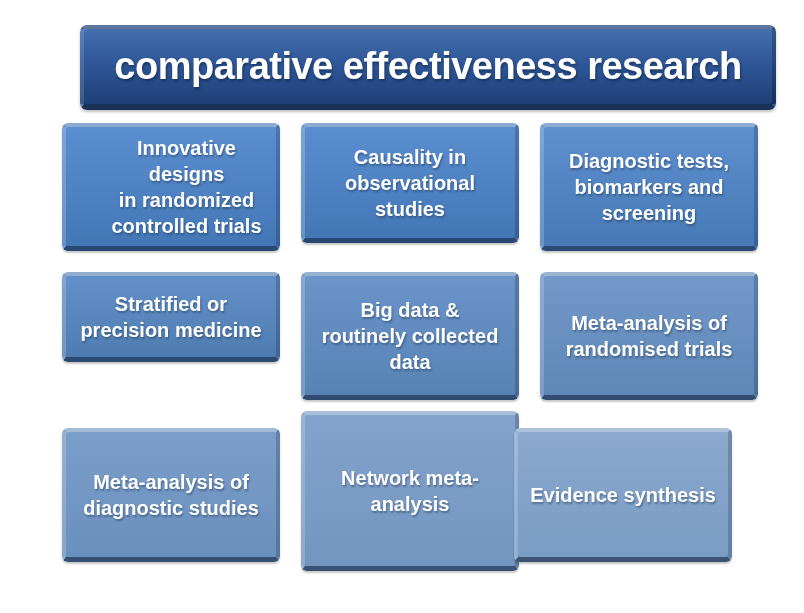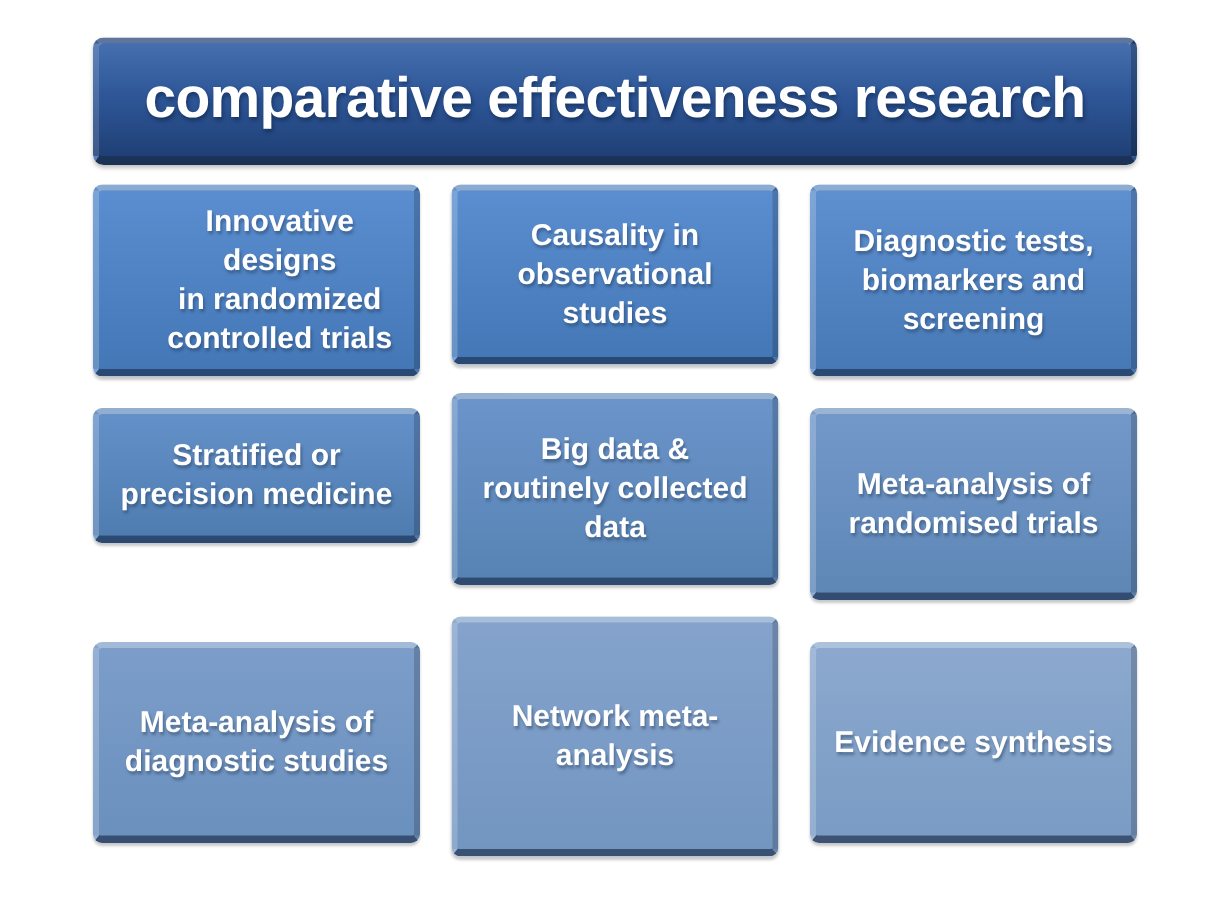--- a/index.html
+++ b/index.html
@@ -8,21 +8,21 @@
     background: #ffffff;
     font-family: "Liberation Sans", sans-serif;
     position: relative;
     overflow: hidden;
   }
   .slide { position: absolute; inset: 0; }
 
   
   .banner {
     position: absolute;
-    left: 62px; top: 25px;
+    left: 80px; top: 25px;
     width: 696px; height: 85px;
     box-sizing: border-box;
     border-radius: 7px;
     background: linear-gradient(180deg, var(--ft, #456fae) 0%, var(--fm, #2e5697) 48%, var(--fb, #20427a) 100%);
     border-top: 4px solid rgba(255,255,255,0.28);
     border-left: 4px solid rgba(255,255,255,0.14);
     border-right: 4px solid rgba(0,0,0,0.22);
     border-bottom: 6px solid rgba(10,26,50,0.70);
     box-shadow: 0 2px 3px rgba(0,0,0,0.25);
     display: flex; align-items: center; justify-content: center;
@@ -53,25 +53,25 @@
     border-right: 4px solid rgba(0,0,0,0.18);
     border-bottom: 5px solid rgba(12,32,60,0.62);
     box-shadow: 0 2px 2px rgba(0,0,0,0.22);
     display: flex; align-items: center; justify-content: center;
     padding: 0 6px;
   }
   .box:nth-child(1) { left: 0;   top: 0;   height: 128px; padding-left: 37px; }
   .box:nth-child(2) { left: 239px; top: 0;   height: 120px; }
   .box:nth-child(3) { left: 478px; top: 0;   height: 128px; }
   .box:nth-child(4) { left: 0;   top: 149px; height: 90px; }
-  .box:nth-child(5) { left: 239px; top: 139px; height: 128px; }
+  .box:nth-child(5) { left: 239px; top: 149px; height: 128px; }
   .box:nth-child(6) { left: 478px; top: 149px; height: 128px; }
   .box:nth-child(7) { left: 0;   top: 305px; height: 134px; }
   .box:nth-child(8) { left: 239px; top: 288px; height: 160px; }
-  .box:nth-child(9) { left: 478px; top: 305px; height: 134px; }
+  .box:nth-child(9) { left: 452px; top: 305px; height: 134px; }
 
   .box-label {
     color: #ffffff;
     font-size: 20px;
     font-weight: bold;
     text-align: center;
     line-height: 1.3;
     white-space: pre-line;
     text-shadow: 1px 2px 2px rgba(30,50,80,0.45);
   }

